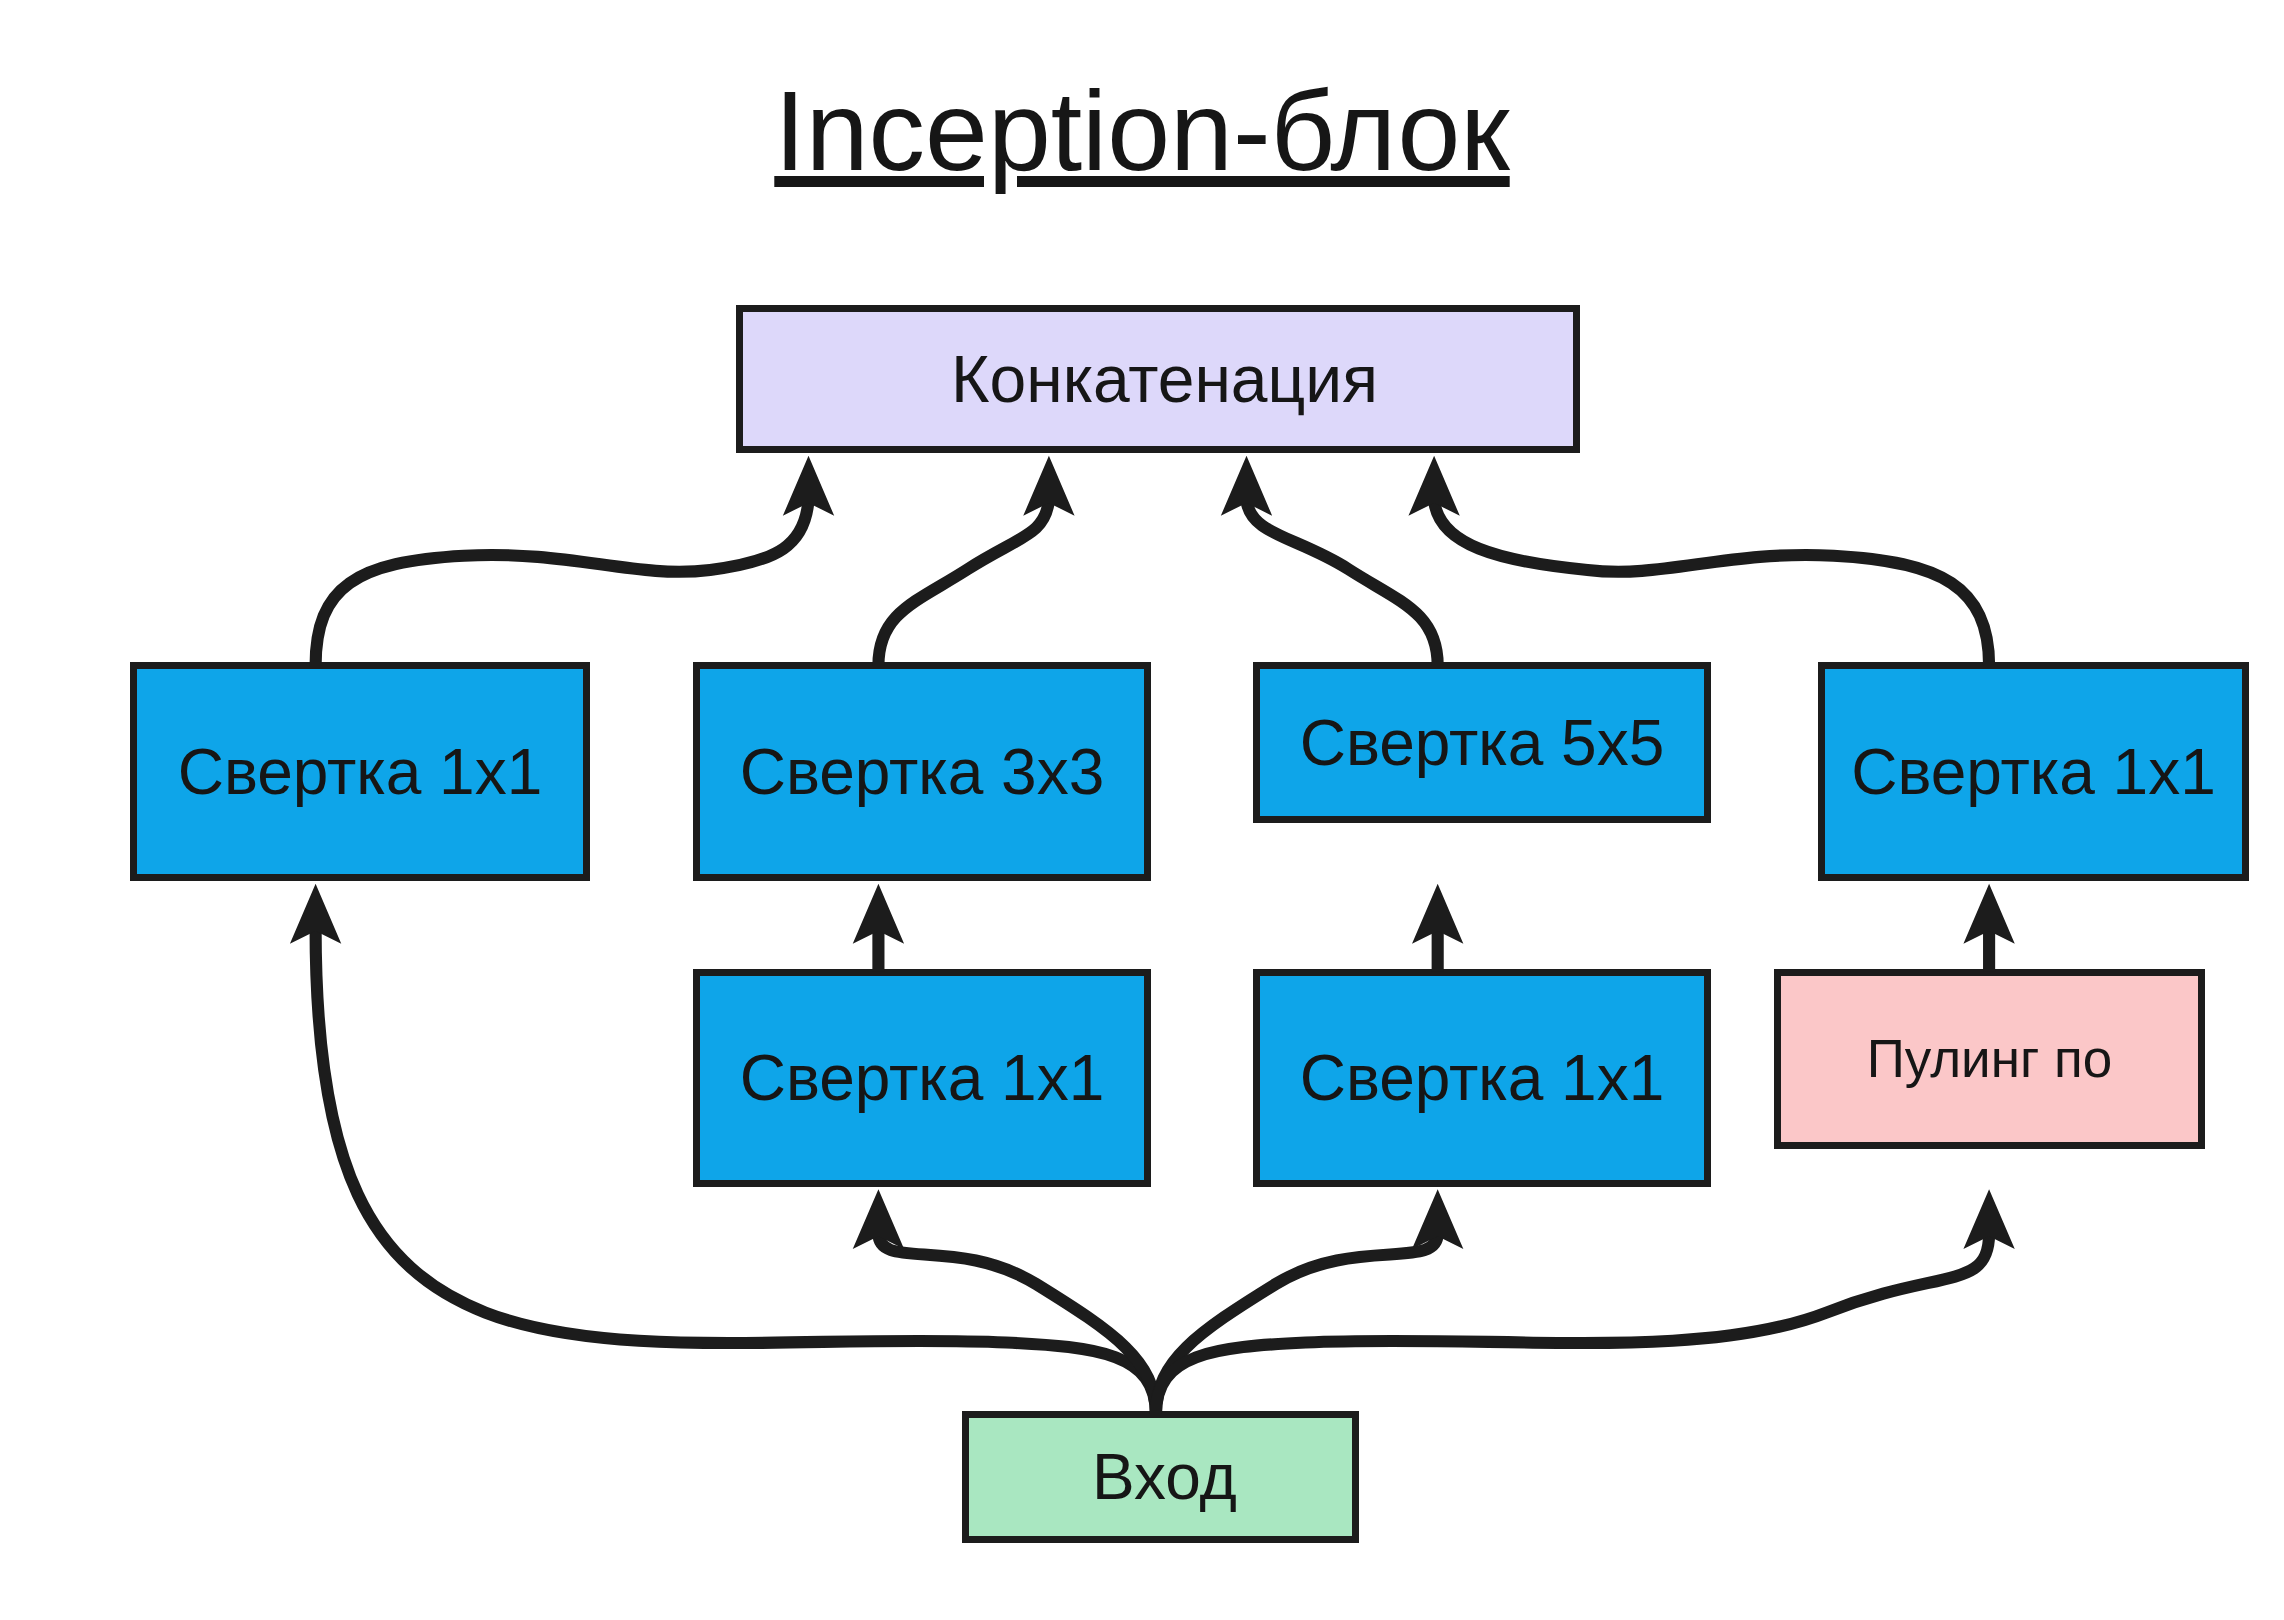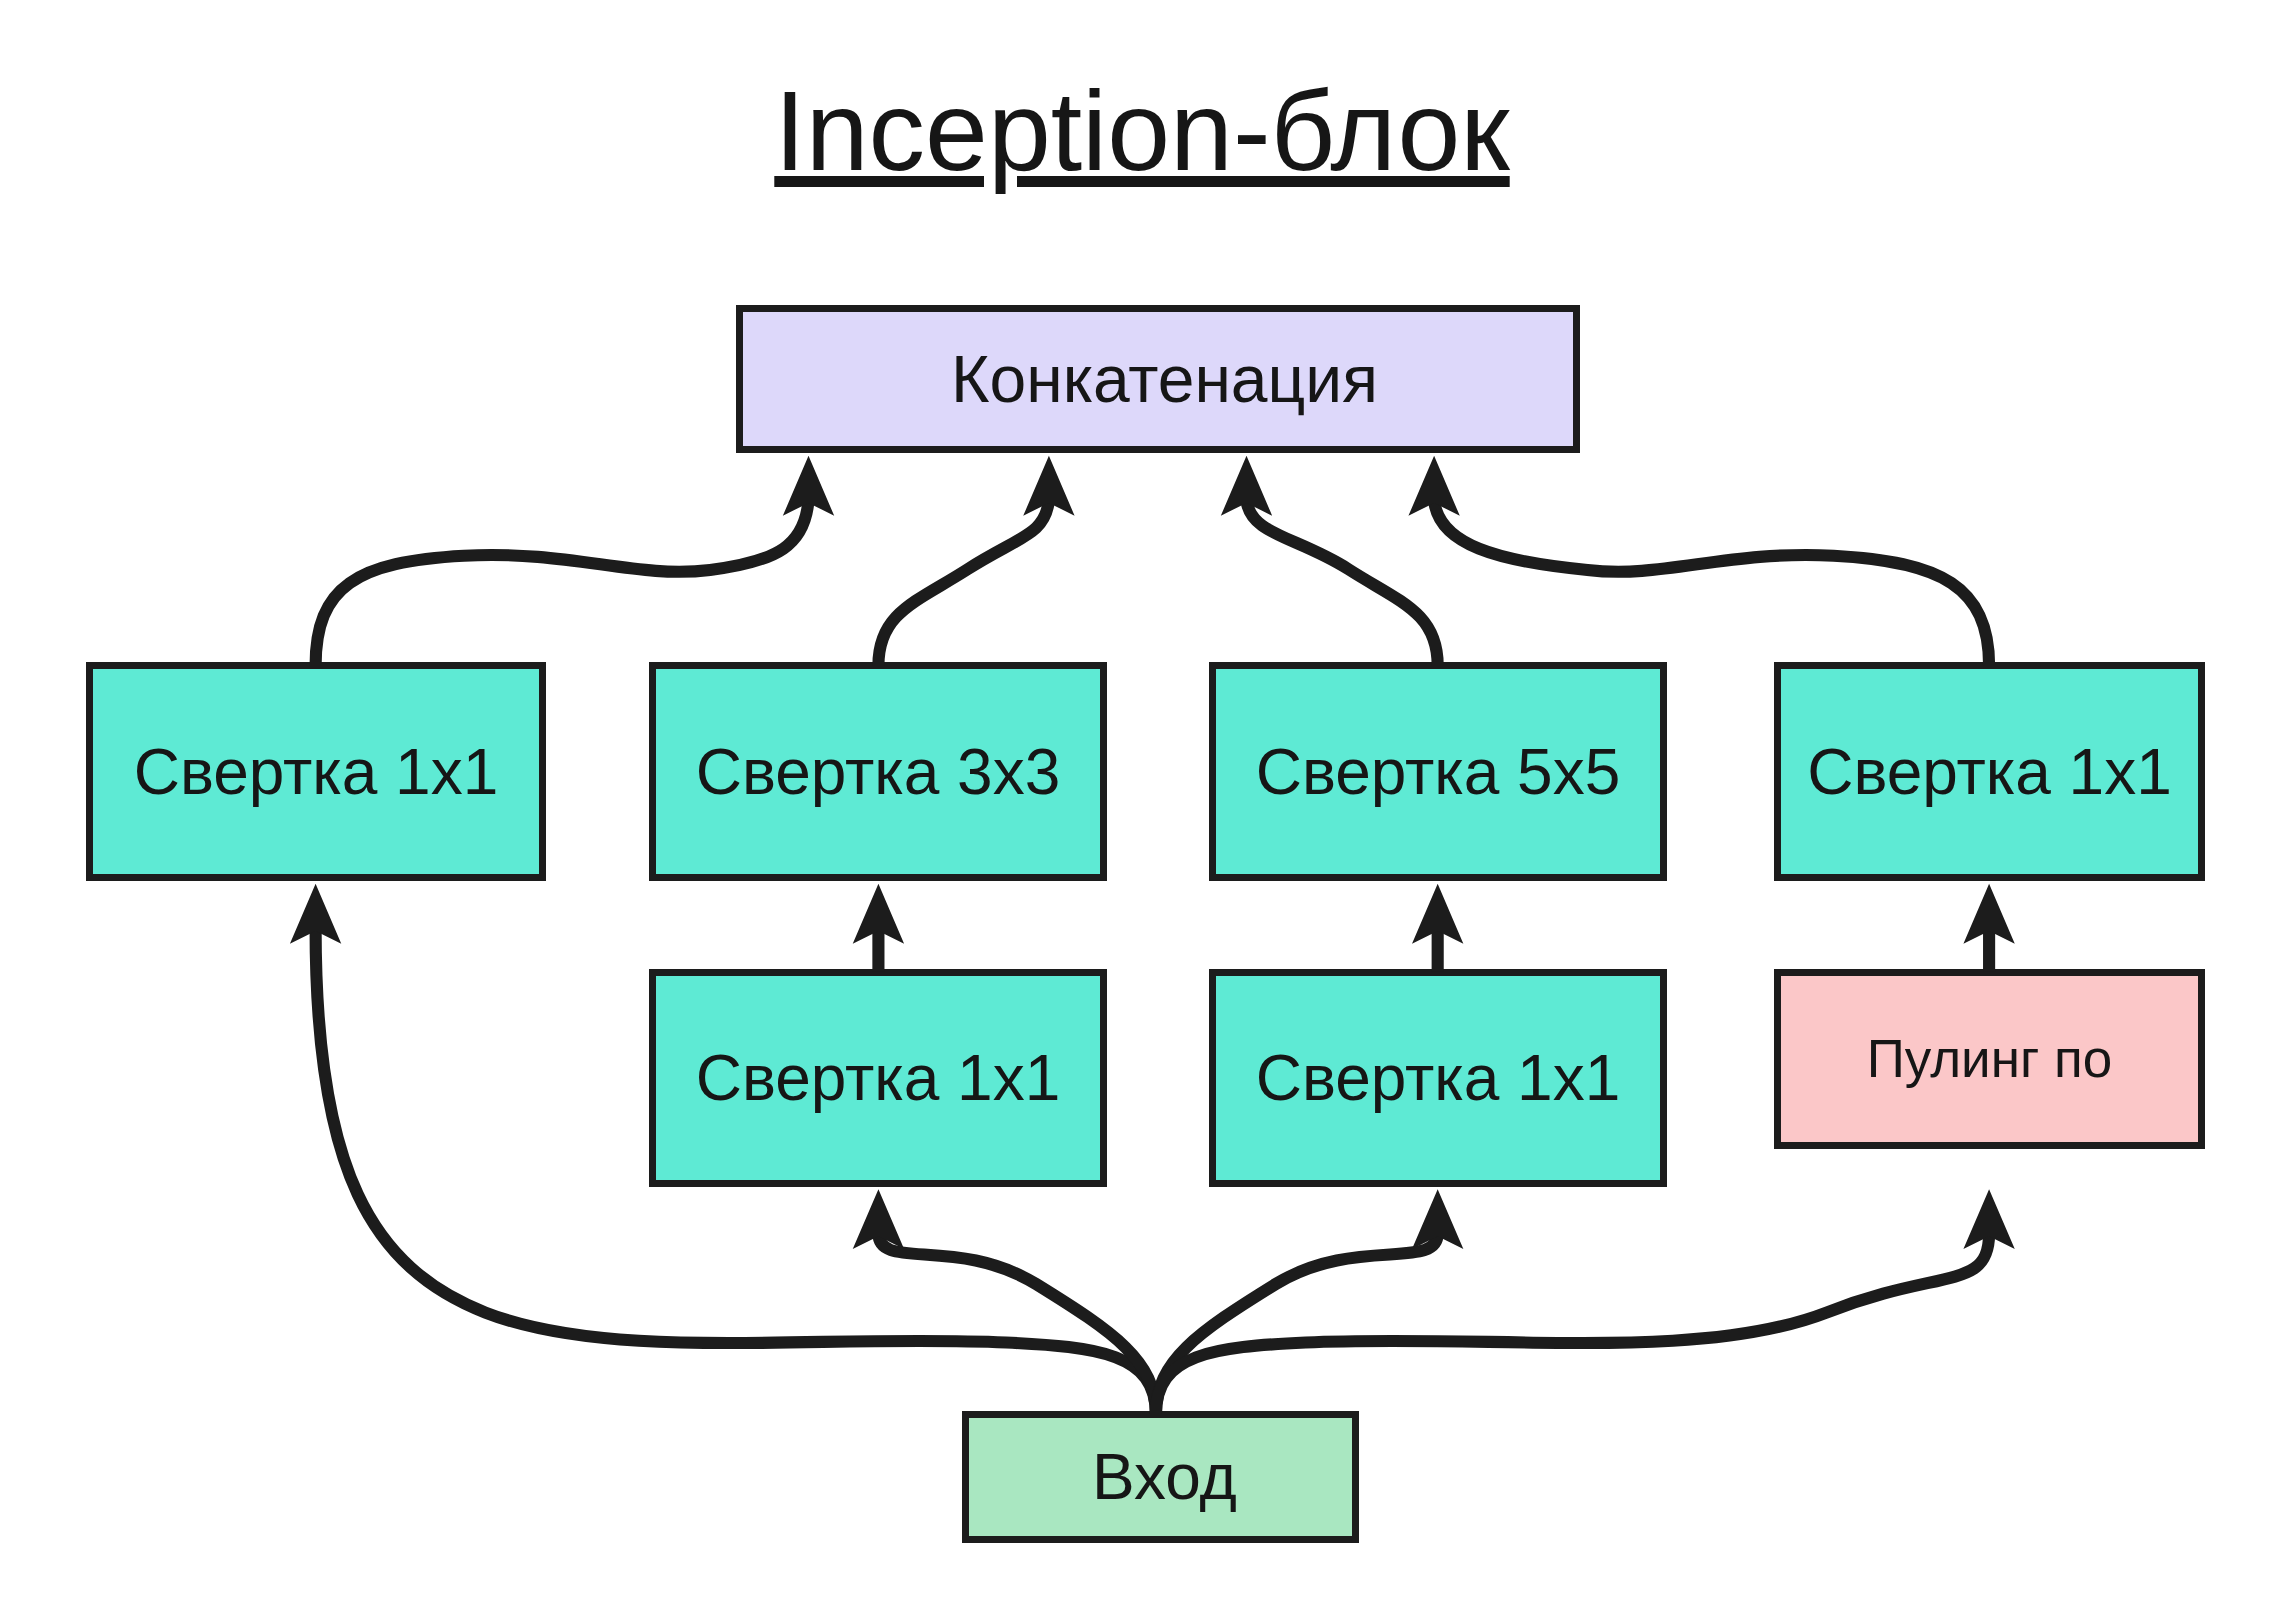--- a/index.html
+++ b/index.html
@@ -29,21 +29,21 @@
     display: flex;
     align-items: center;
     justify-content: center;
     text-align: center;
     font-size: 64px;
     line-height: 1.25;
     color: #161616;
     z-index: 1;
   }
   .node.concat   { background: #ddd8fa; font-size: 66px; padding-left: 13px; }
-  .node.conv     { background: #5eead4; }
+  .node.conv     { background: #0ea5e9; margin-left: 44px; }
   .node.pool     { background: #fbc7c8; font-size: 53px; }
   .node.input    { background: #a9e7c1; padding-left: 8px; }
   .edges {
     position: absolute;
     left: 0; top: 0;
     z-index: 2;
     pointer-events: none;
   }
   .edges path   { fill: none; stroke: #1c1c1c; stroke-width: 17px; }
   .edges polygon { fill: #1c1c1c; stroke: none; }
@@ -60,21 +60,21 @@
   </div>
 
   <div class="node conv" style="left:86px; top:662px; width:460px; height:219px;">
     <span>Свертка 1x1</span>
   </div>
 
   <div class="node conv" style="left:649px; top:662px; width:458px; height:219px;">
     <span>Свертка 3x3</span>
   </div>
 
-  <div class="node conv" style="left:1209px; top:662px; width:458px; height:219px;">
+  <div class="node conv" style="left:1209px; top:662px; width:458px; height:161px;">
     <span>Свертка 5x5</span>
   </div>
 
   <div class="node conv" style="left:1774px; top:662px; width:431px; height:219px;">
     <span>Свертка 1x1</span>
   </div>
 
   <div class="node conv" style="left:649px; top:969px; width:458px; height:218px;">
     <span>Свертка 1x1</span>
   </div>

